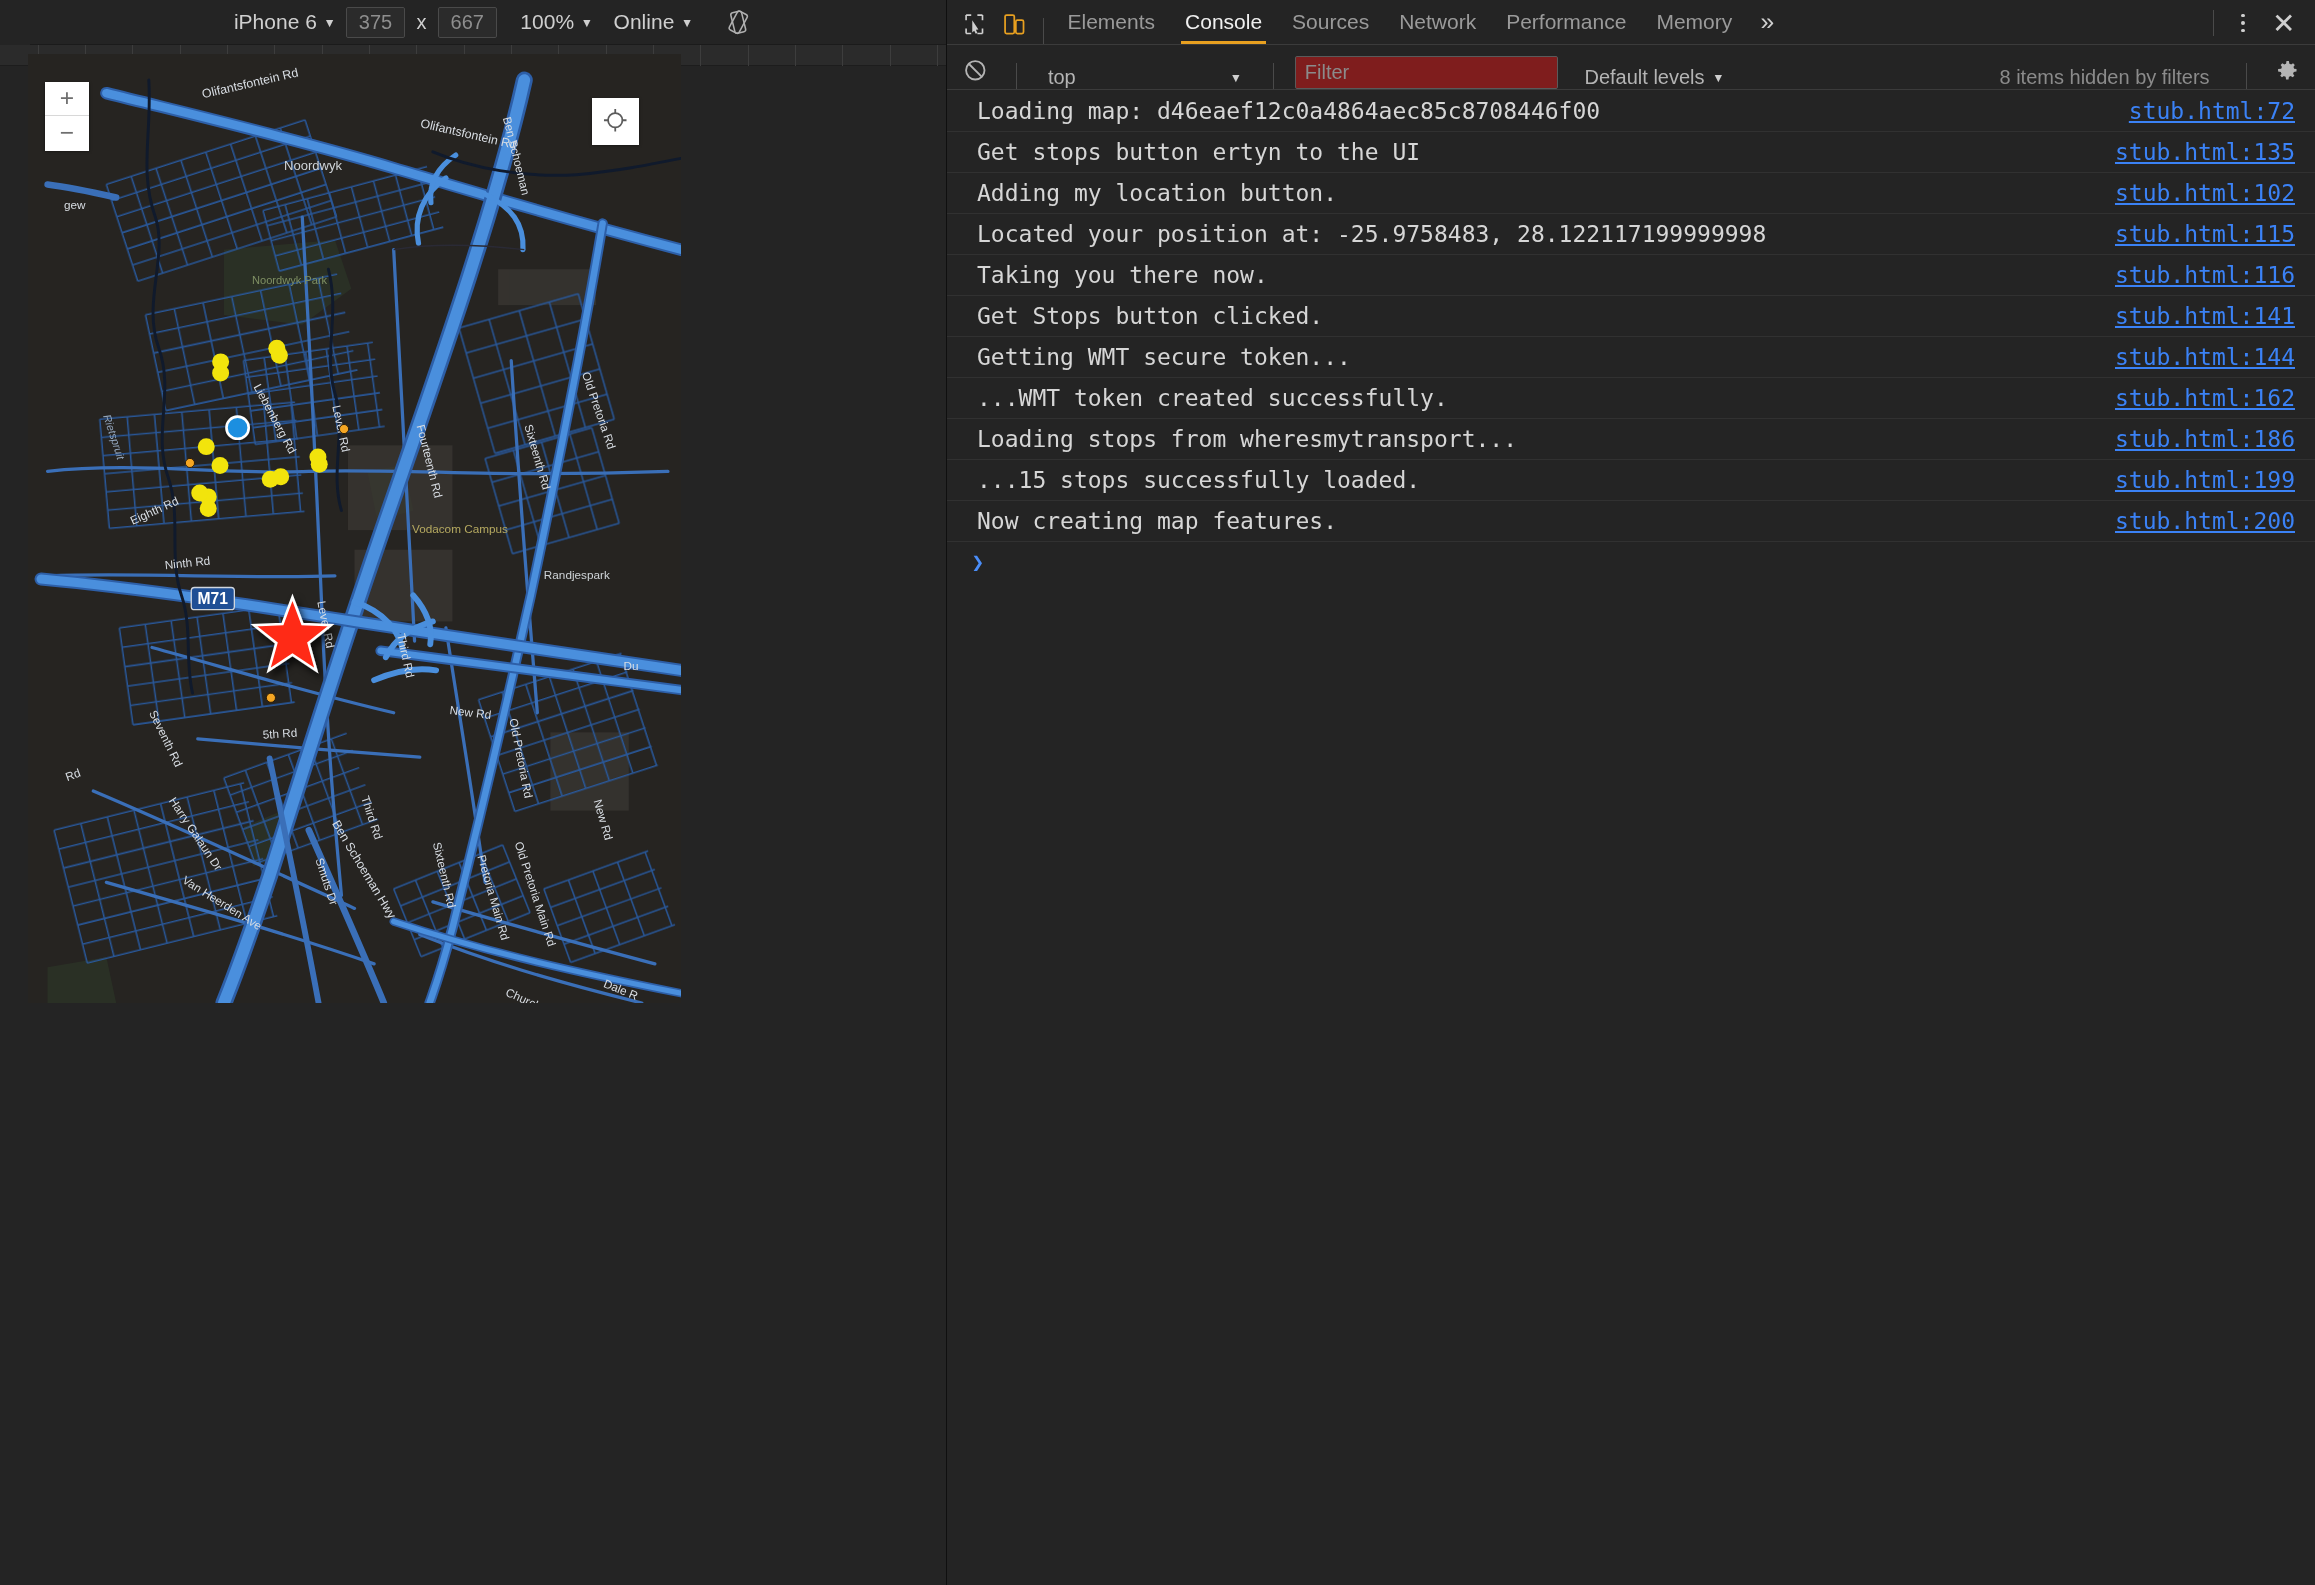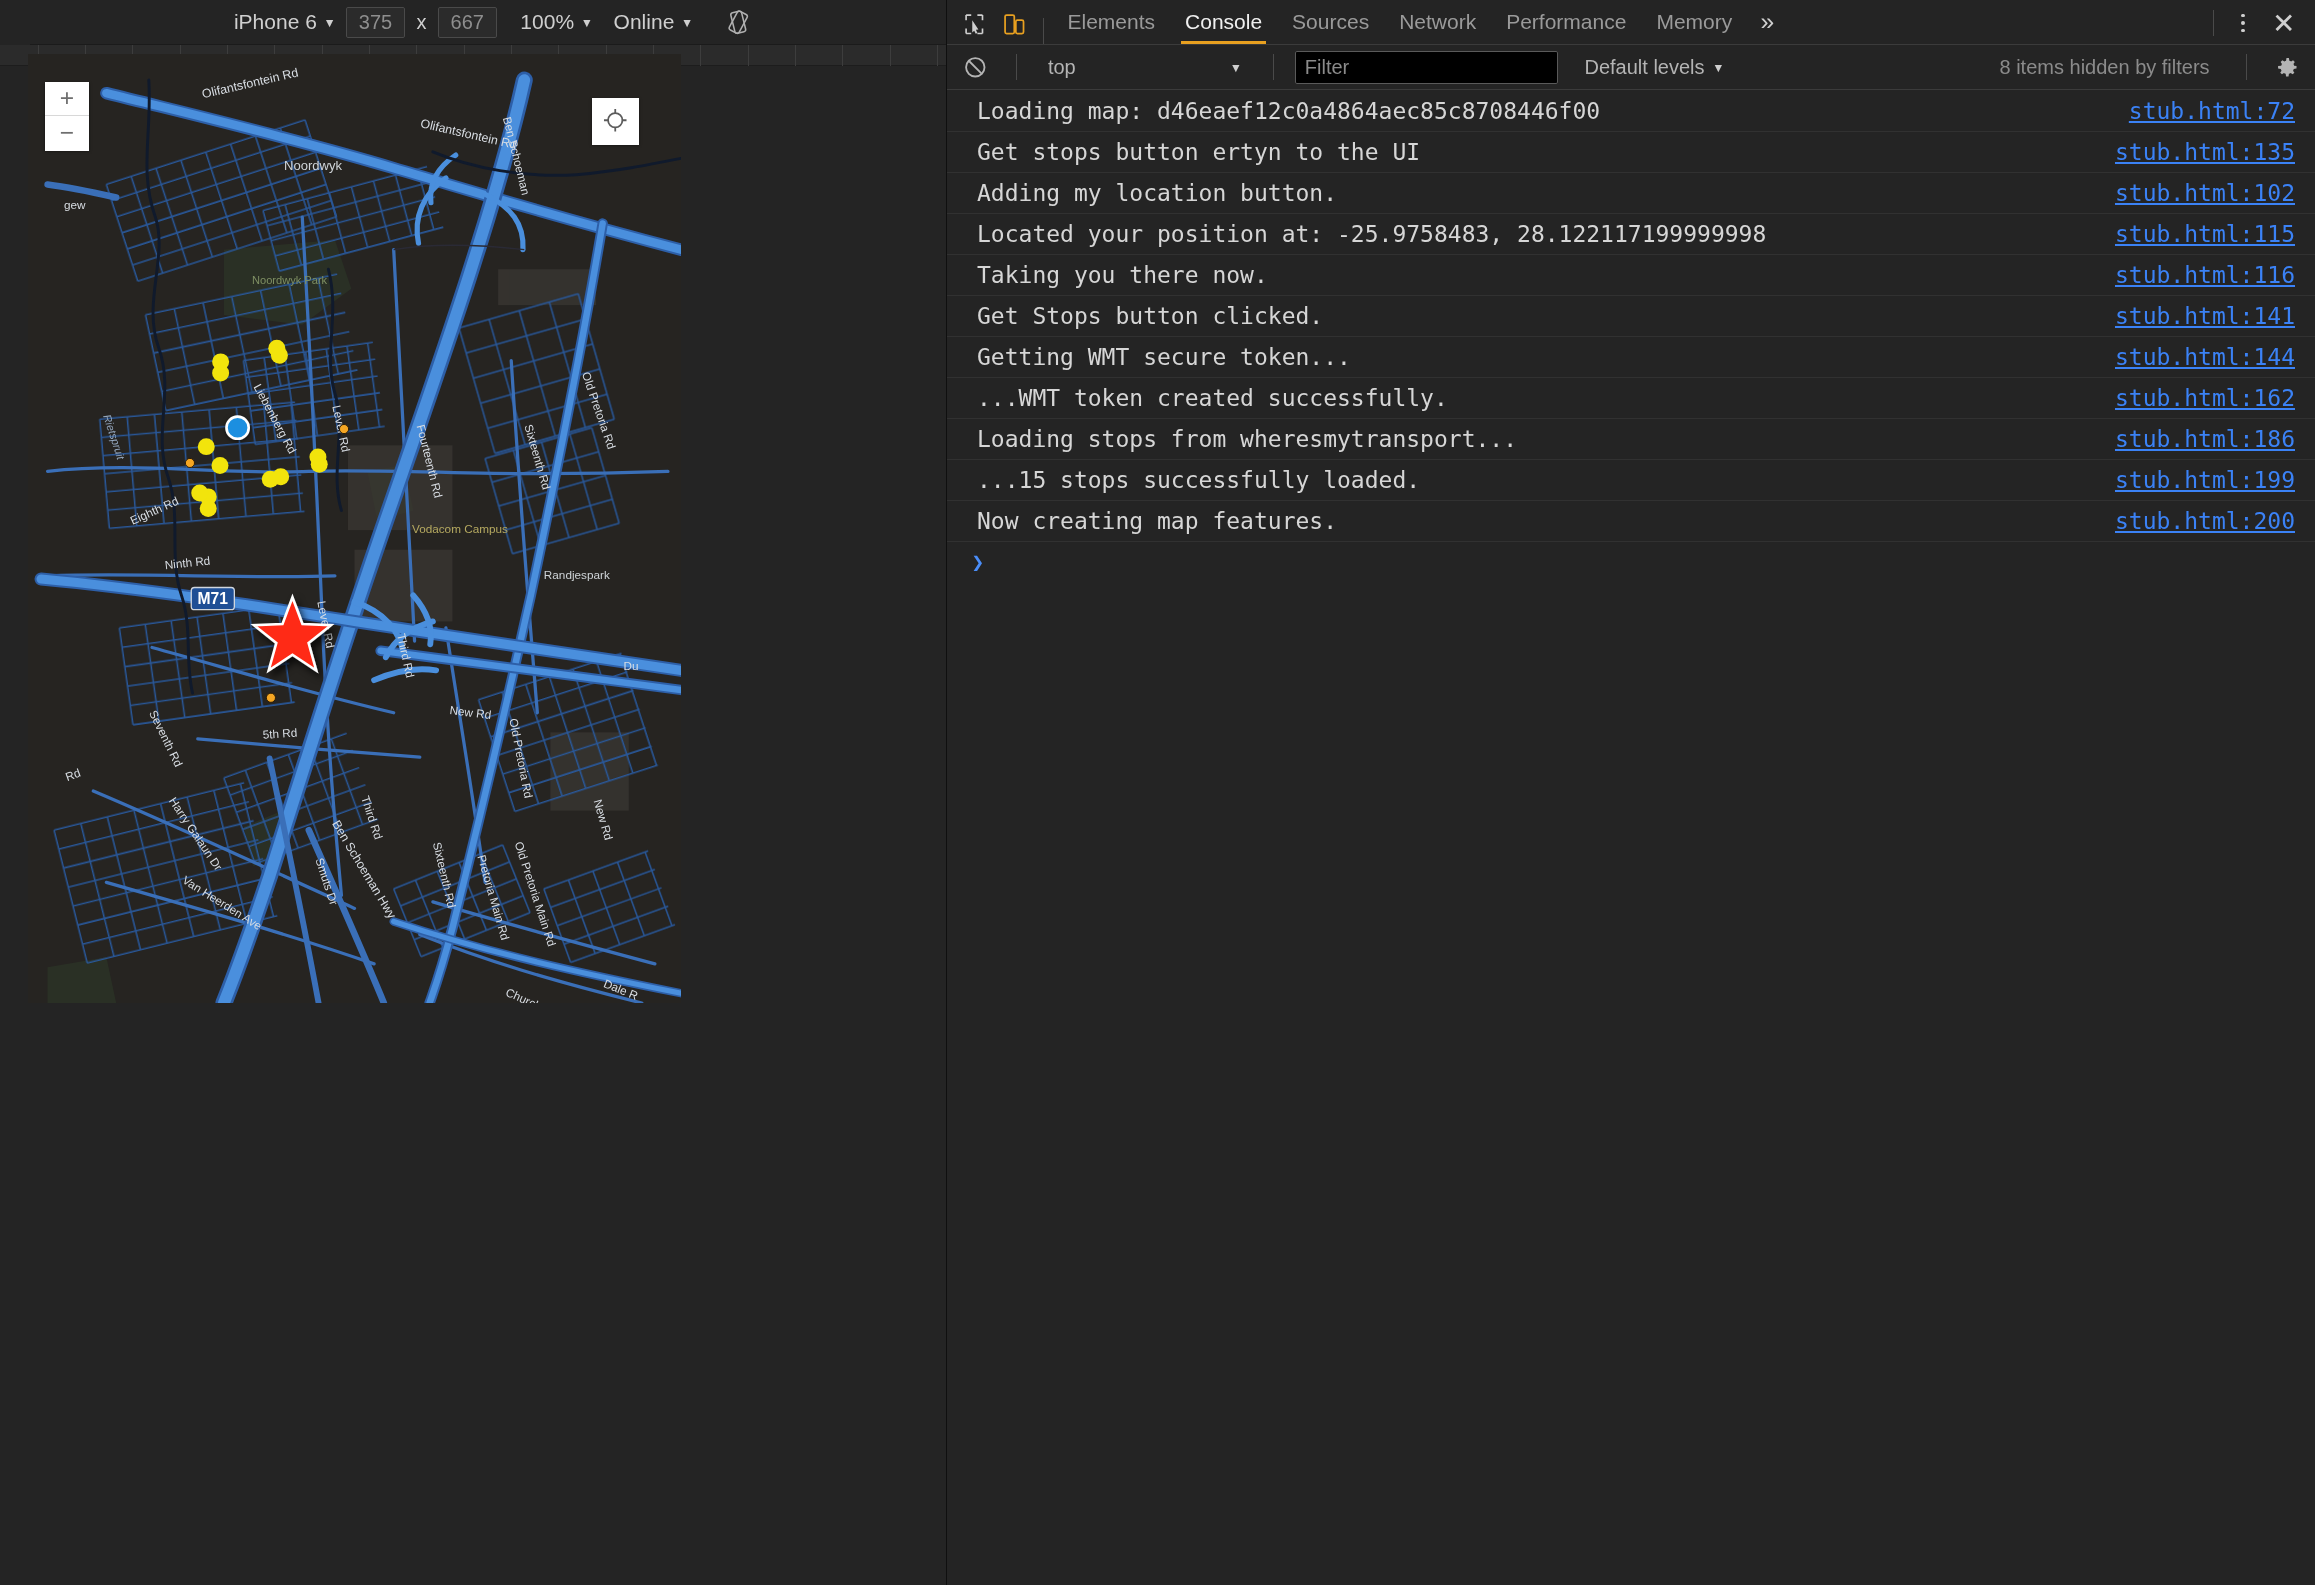--- a/index.html
+++ b/index.html
@@ -110,30 +110,30 @@
     content:''; position:absolute; left: 11.4px; right: 11.4px; bottom: 0;
     height: 2.8px; background: #e8a020;
   }
   .tab.more { color:#cfcfcf; font-size: 24.6px; padding: 0 13.2px; }
   .dt-right { margin-left:auto; display:flex; align-items:center; padding-right: 11.4px; }
   .kebab { width: 40px; height: 40px; display:flex; flex-direction:column; align-items:center; justify-content:center; gap:3.8px; cursor:pointer;}
   .kebab i { width:3.8px; height:3.8px; border-radius:50%; background:#cfcfcf; display:block; }
   .closex { width: 42px; height: 42px; display:flex; align-items:center; justify-content:center; color:#cfcfcf; font-size:28px; cursor:pointer; }
 
   .console-toolbar {
-    height: 45px; display:flex; align-items:center; gap: 13px;
+    height: 45px; display:flex; align-items:flex-end; gap: 13px;
     border-bottom: 0.9px solid #3b3b3b;
     padding: 0 9.5px;
     color:#b4b4b4; font-size: 20px;
   }
   .clear-btn { width:38px;height:38px;display:flex;align-items:center;justify-content:center;cursor:pointer;}
   .ctx-select { display:flex;align-items:center;justify-content:space-between; width: 213px; padding: 0 9.5px; cursor:pointer; }
   .filter-input {
     width: 263px; height: 33px;
-    background: #000000; border: 0.9px solid #5a5a5a; border-radius: 1.9px;
+    background: #7f1d1d; border: 0.9px solid #5a5a5a; border-radius: 1.9px;
     color:#c8c8c8; font-size: 20px; padding: 0 8.5px;
     font-family: "Liberation Sans", sans-serif;
   }
   .filter-input::placeholder { color:#8b8b8b; }
   .levels { display:flex; align-items:center; gap:7.6px; padding: 0 13.2px; cursor:pointer; }
   .hidden-msg { color:#8b8b8b; margin-left: auto; padding-right: 15px; font-size: 20px; }
   .gear { width: 38px; height:38px; display:flex;align-items:center;justify-content:center;cursor:pointer;}
 
   .console-body { position:absolute; left:0; right:0; top: 91px; bottom: 0; overflow:hidden; }
   .log-row {

